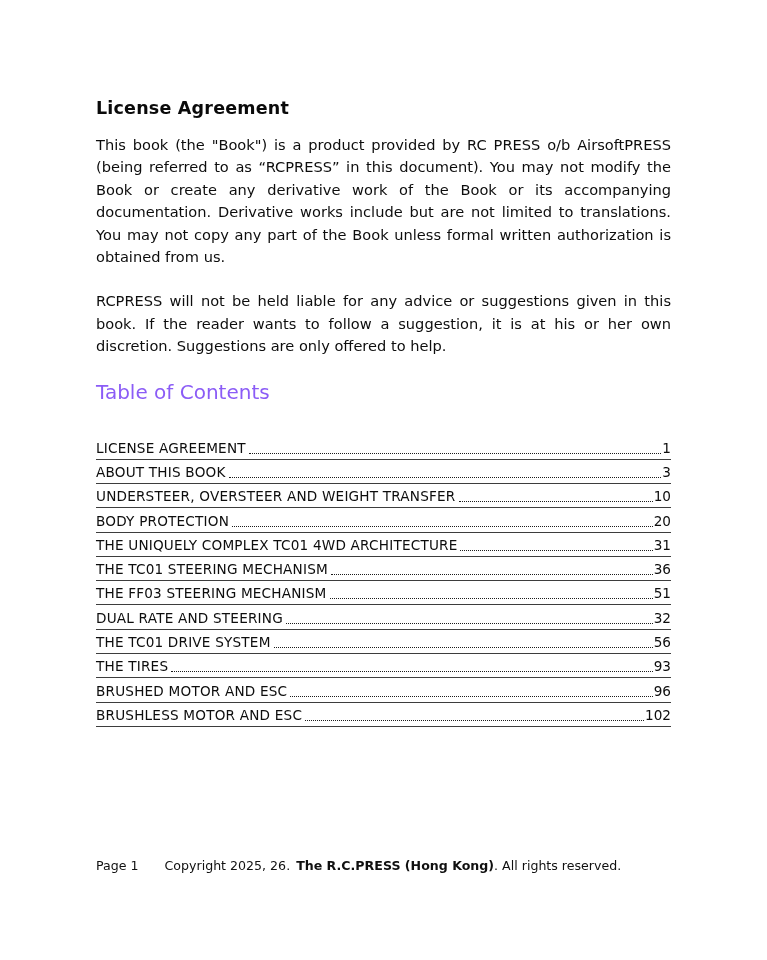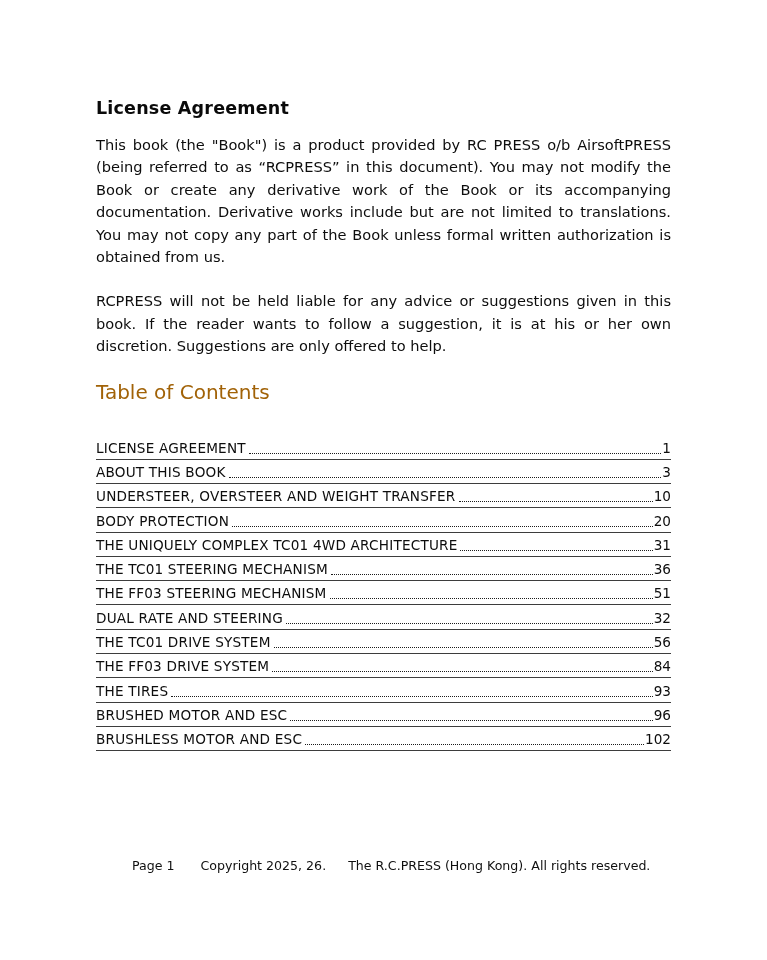--- a/index.html
+++ b/index.html
@@ -28,21 +28,21 @@
     text-align: justify;
     color: #0d0d0d;
     margin-bottom: 22px;
   }
   .para + .para { margin-top: 22px; }
   .toc-title {
     font-size: 20px;
     font-weight: normal;
     margin-top: 14px;
     margin-bottom: 36px;
-    color: #a16207;
+    color: #8b5cf6;
   }
   .toc { width: 100%; }
   .toc-row {
     display: flex;
     align-items: baseline;
     border-bottom: 1px solid #3d3d3d;
     padding-bottom: 2px;
     margin-bottom: 4.3px;
     font-size: 13.6px;
     line-height: 17px;
@@ -66,22 +66,22 @@
   }
   .footer {
     position: absolute;
     left: 96px;
     top: 858px;
     width: 575px;
     font-size: 12.6px;
     color: #101010;
     white-space: nowrap;
   }
-  .footer .page-label { margin-right: 26px; margin-left: 36px; }
-  .footer .publisher { font-weight: normal; margin-left: 22px; }
+  .footer .page-label { margin-right: 26px; }
+  .footer .publisher { font-weight: bold; margin-left: 6px; }
 </style>
 </head>
 <body>
 
 <div class="page">
 
   <h1 class="doc-title">License Agreement</h1>
 
   <p class="para">This book (the "Book") is a product provided by RC PRESS o/b AirsoftPRESS (being referred to as “RCPRESS” in this document).  You may not modify the Book or create any derivative work of the Book or its accompanying documentation.  Derivative works include but are not limited to translations. You may not copy any part of the Book unless formal written authorization is obtained from us.</p>
 
@@ -129,25 +129,20 @@
         <span class="toc-entry-title">DUAL RATE AND STEERING</span>
         <span class="toc-leader"></span>
         <span class="toc-page-num">32</span>
       </div>
       <div class="toc-row">
         <span class="toc-entry-title">THE TC01 DRIVE SYSTEM</span>
         <span class="toc-leader"></span>
         <span class="toc-page-num">56</span>
       </div>
       <div class="toc-row">
-        <span class="toc-entry-title">THE FF03 DRIVE SYSTEM</span>
-        <span class="toc-leader"></span>
-        <span class="toc-page-num">84</span>
-      </div>
-      <div class="toc-row">
         <span class="toc-entry-title">THE TIRES</span>
         <span class="toc-leader"></span>
         <span class="toc-page-num">93</span>
       </div>
       <div class="toc-row">
         <span class="toc-entry-title">BRUSHED MOTOR AND ESC</span>
         <span class="toc-leader"></span>
         <span class="toc-page-num">96</span>
       </div>
       <div class="toc-row">

